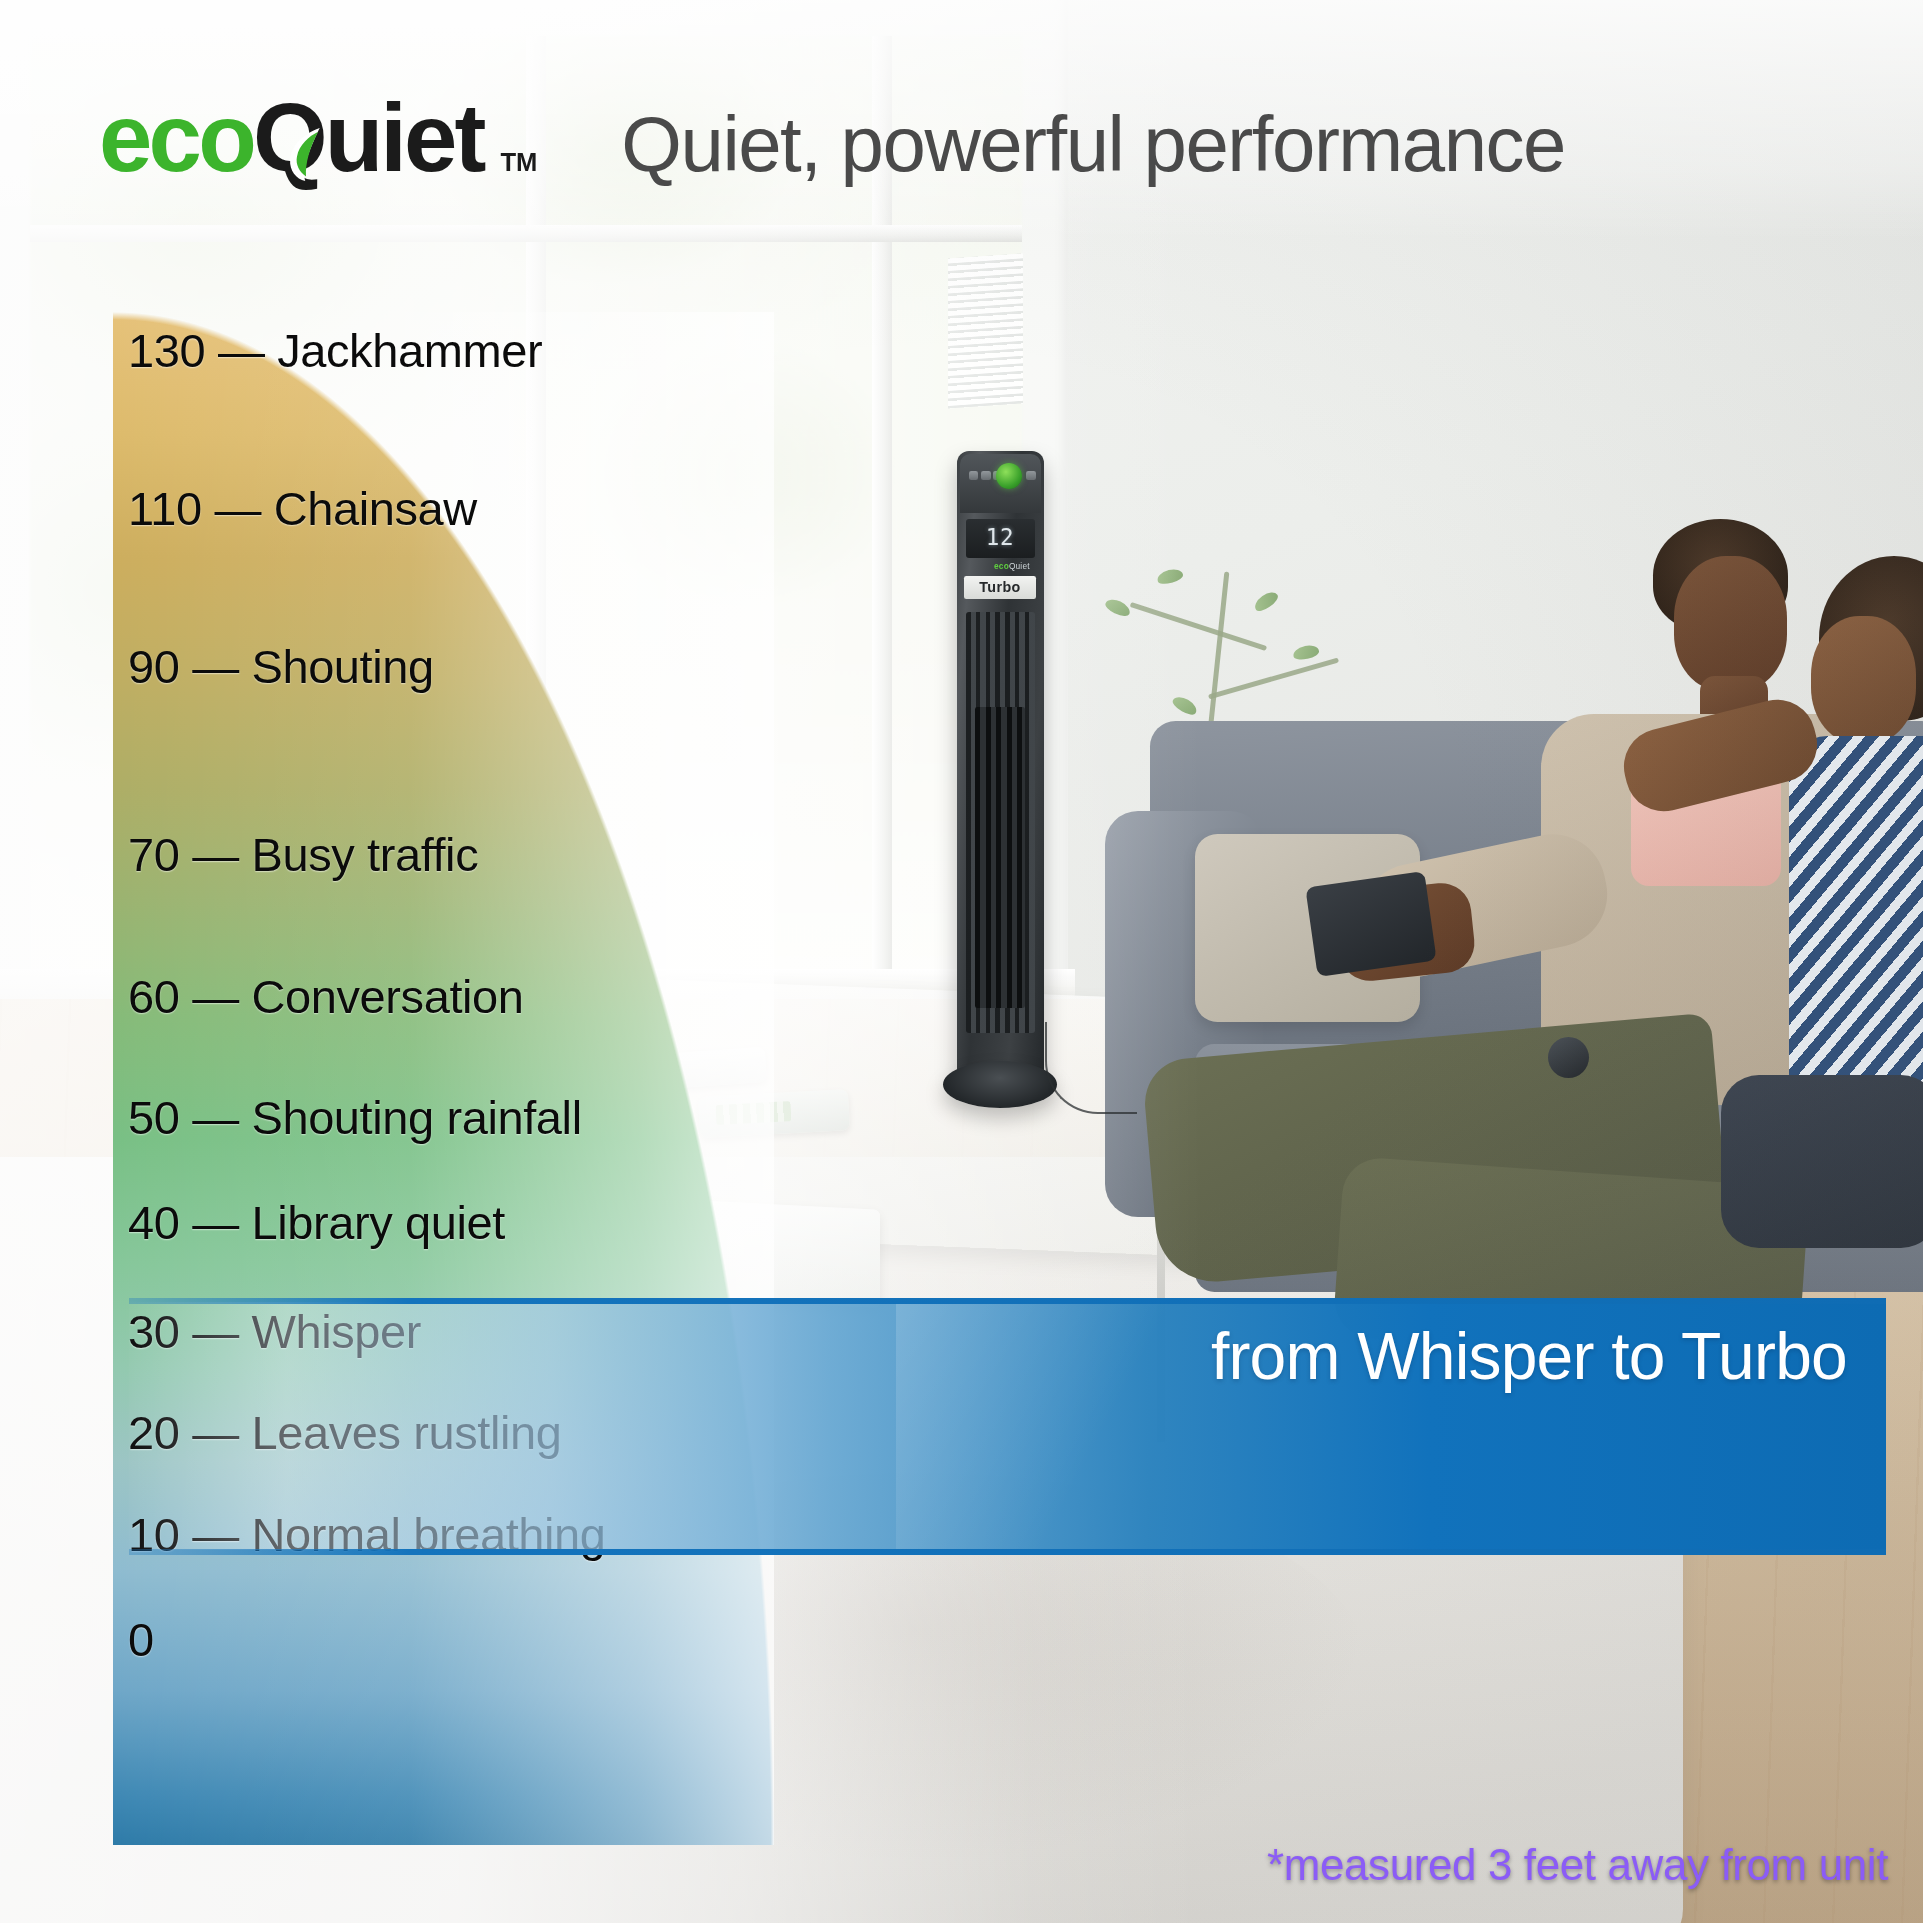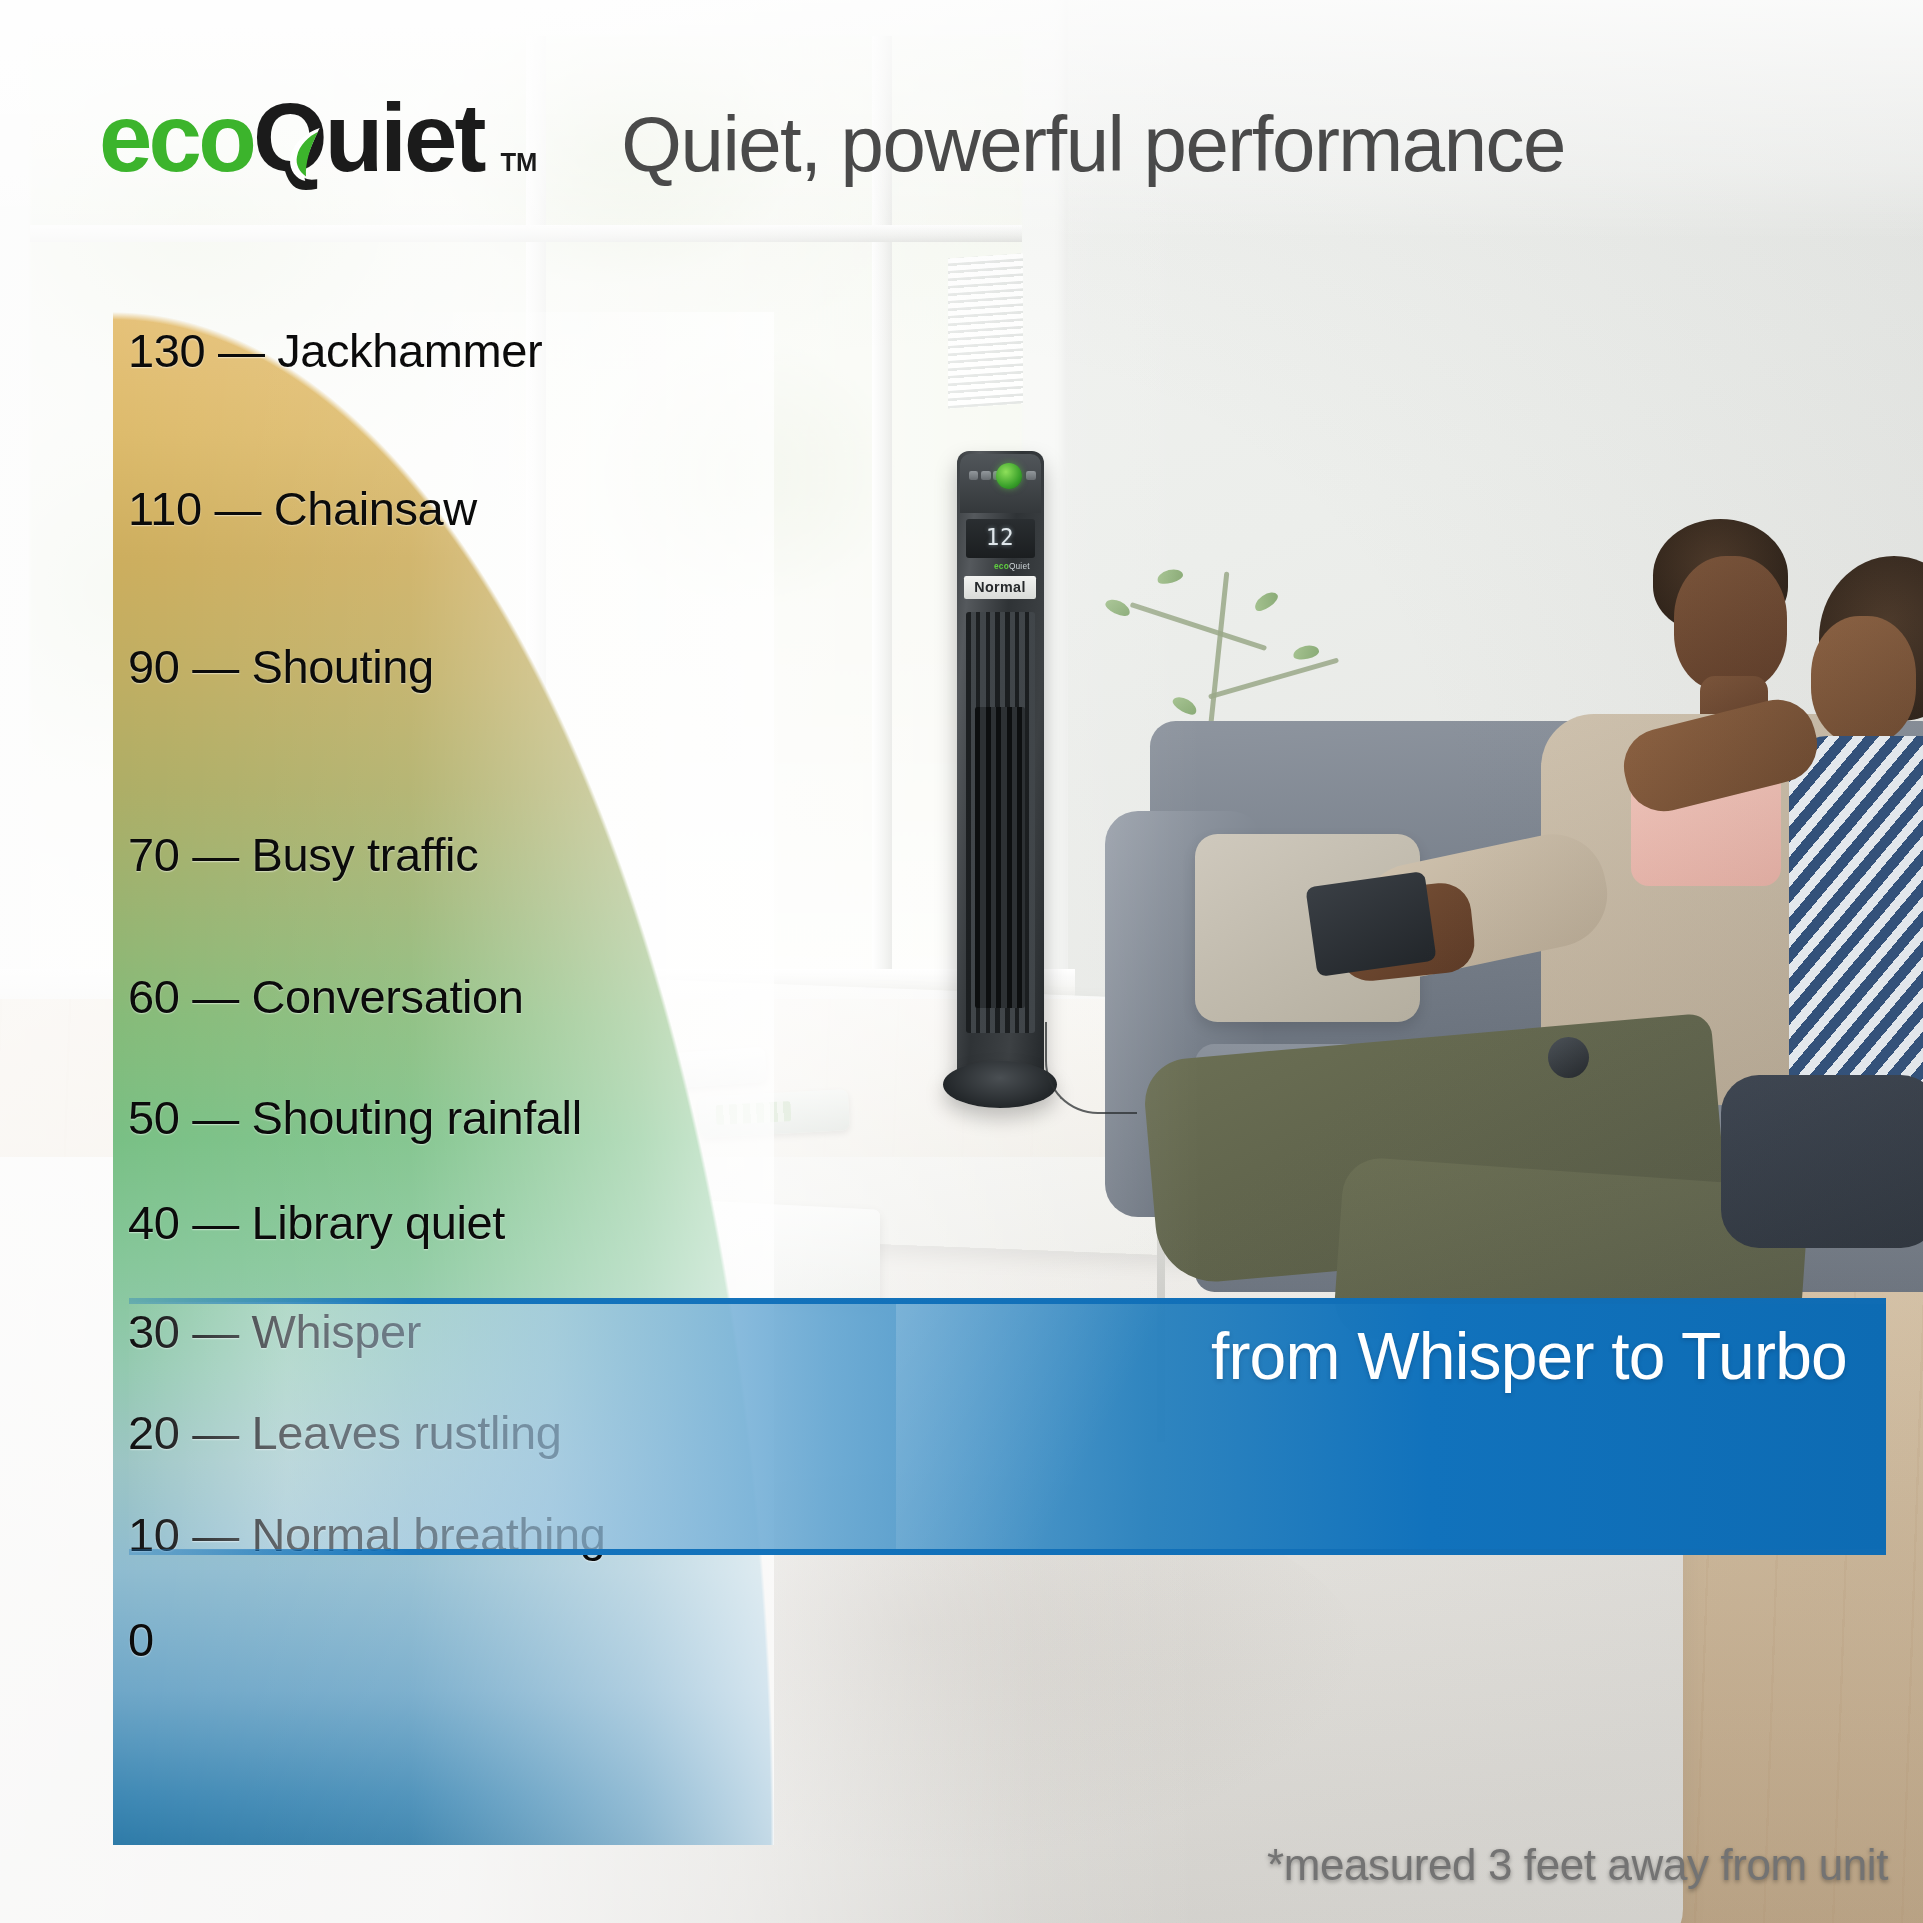--- a/index.html
+++ b/index.html
@@ -200,21 +200,21 @@
   .logo{position:relative;display:flex;align-items:baseline;}
   .logo-eco{font-size:96px;font-weight:700;color:#3cb42c;letter-spacing:-3.8px;line-height:1;}
   .logo-quiet{font-size:96px;font-weight:700;color:#1b1b1b;letter-spacing:-3px;line-height:1;}
   .logo-tm{font-size:25.6px;font-weight:700;color:#1b1b1b;vertical-align:super;margin-left:17px;}
   .leaf-mark{position:absolute;left:185px;top:35px;width:41px;height:59px;pointer-events:none;}
   .tagline{font-size:78px;color:#4a4a4a;letter-spacing:-1.5px;line-height:1;margin-left:84px;}
 
   
   .foot-left{position:absolute;left:113px;top:1840px;font-size:45px;color:#111;
     letter-spacing:-0.4px;text-shadow:0 0.8px 1.5px rgba(255,255,255,.5);}
-  .foot-right{position:absolute;right:36px;top:1840px;font-size:44px;color:#737373;
+  .foot-right{position:absolute;right:36px;top:1840px;font-size:44px;color:#8b5cf6;
     letter-spacing:-0.4px;text-shadow:0 1.5px 4.5px rgba(0,0,0,.35);}
 </style>
 </head>
 <body>
 
 <div class="stage">
 
   <div class="photo">
     <div class="wall"></div>
 
@@ -334,21 +334,21 @@
       <div class="fan-top"></div>
       <div class="fan-ctl" style="left:25.6px;"></div>
       <div class="fan-ctl" style="left:38px;"></div>
       <div class="fan-ctl" style="left:50px;"></div>
       <div class="fan-ctl" style="left:83px;"></div>
       <div class="fan-knob"></div>
       <div class="fan-screen">
         <div class="fan-digits">12</div>
       </div>
       <div class="fan-badge"><b>eco</b><span>Quiet</span></div>
-      <div class="fan-label">Normal</div>
+      <div class="fan-label">Turbo</div>
       <div class="fan-grille"></div>
       <div class="fan-grille2"></div>
       <div class="fan-base"></div>
       <div class="fan-cord"></div>
     </div>
 
     <div class="foot-right">*measured 3 feet away from unit</div>
   </div>
 </div>
 

